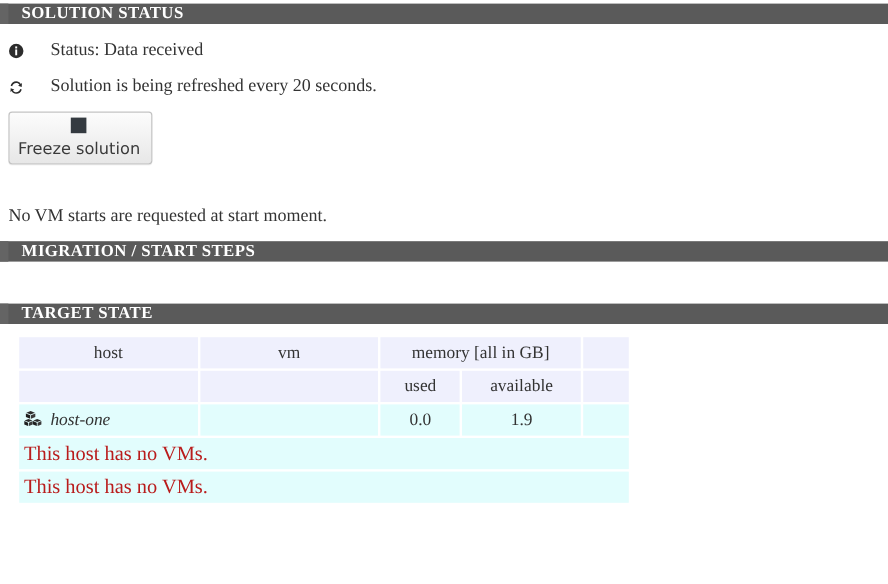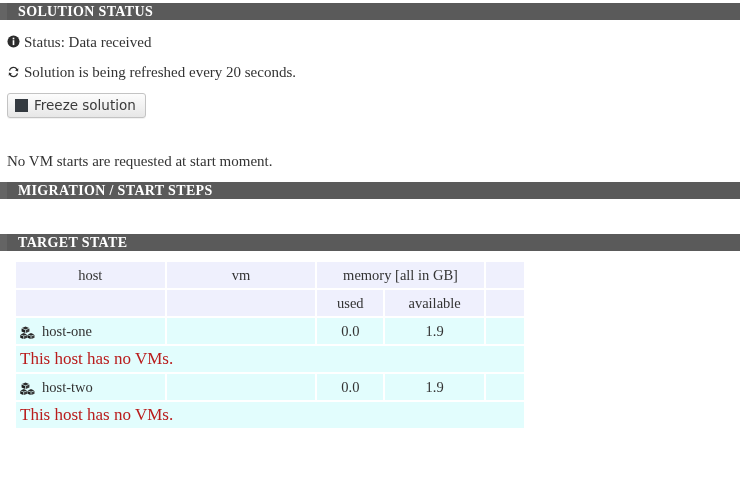--- a/index.html
+++ b/index.html
@@ -39,22 +39,23 @@
     font-family: "Liberation Serif", "DejaVu Serif", serif;
     font-weight: bold;
     font-size: 14px;
     letter-spacing: 0.35px;
     text-transform: uppercase;
     white-space: nowrap;
   }
 
   .status-line {
     display: flex;
+    align-items: center;
     padding-left: 7px;
-    gap: 4px;
+    gap: 22px;
   }
   .status-line .ico {
     display: inline-flex;
     align-items: center;
     justify-content: center;
     width: 13px;
     height: 15px;
     flex: 0 0 13px;
   }
   .status-line .ico svg { display: block; }
@@ -81,20 +82,21 @@
     background: linear-gradient(to bottom, #fcfcfc 0%, #f3f3f3 45%, #e7e7e7 100%);
     border: 1px solid #c3c3c3;
     border-radius: 3px;
     box-shadow: 0 1px 0 rgba(0,0,0,0.05);
     font-family: "DejaVu Sans", "Liberation Sans", sans-serif;
     font-size: 13.5px;
     color: #3a3a3a;
     cursor: pointer;
     line-height: 15px;
     white-space: nowrap;
+    flex-direction: column;
   }
   .btn .stop-square {
     display: block;
     width: 13px;
     height: 13px;
     background: #343a40;
     flex: 0 0 13px;
   }
 
   
@@ -125,22 +127,23 @@
   table.target tbody td {
     background: #e2fdfd;
     height: 20px;
   }
   td.host-cell {
     text-align: left;
     padding-left: 12px;
   }
   td.host-cell .host-inner {
     display: flex;
-    align-items: flex-end;
+    align-items: flex-start;
     gap: 7px;
+    font-style: italic;
   }
   td.host-cell .cubes-ico {
     display: inline-flex;
     width: 15px;
     height: 14px;
     flex: 0 0 15px;
   }
   td.host-cell .cubes-ico svg { display: block; }
   td.num { text-align: center; }
   td.blank-cell { background: #e2fdfd; }
@@ -274,44 +277,20 @@
           </td>
           <td></td>
           <td class="num">0.0</td>
           <td class="num">1.9</td>
           <td class="blank-cell"></td>
         </tr>
         <tr class="novm-row">
           <td colspan="5">This host has no VMs.</td>
         </tr>
 
-        <tr>
-          <td class="host-cell">
-            <span class="host-inner">
-              <span class="cubes-ico">
-                <svg width="15" height="14" viewBox="0 0 18 16">
-                  <path fill="#2c2c2c" d="M6.6 0.2 L10.9 2.0 L6.6 3.8 L2.3 2.0 Z"></path>
-                  <path fill="#1f1f1f" d="M1.9 2.7 L6.2 4.5 L6.2 8.0 L1.9 6.2 Z"></path>
-                  <path fill="#3a3a3a" d="M7.0 4.5 L11.3 2.7 L11.3 6.2 L7.0 8.0 Z"></path>
-                  <path fill="#2c2c2c" d="M4.5 8.1 L8.4 9.7 L4.5 11.3 L0.6 9.7 Z"></path>
-                  <path fill="#1f1f1f" d="M0.3 10.3 L4.1 11.9 L4.1 15.2 L0.3 13.6 Z"></path>
-                  <path fill="#3a3a3a" d="M4.9 11.9 L8.7 10.3 L8.7 13.6 L4.9 15.2 Z"></path>
-                  <path fill="#2c2c2c" d="M13.2 8.1 L17.1 9.7 L13.2 11.3 L9.3 9.7 Z"></path>
-                  <path fill="#1f1f1f" d="M9.0 10.3 L12.8 11.9 L12.8 15.2 L9.0 13.6 Z"></path>
-                  <path fill="#3a3a3a" d="M13.6 11.9 L17.4 10.3 L17.4 13.6 L13.6 15.2 Z"></path>
-                </svg>
-              </span>
-              <span>host-two</span>
-            </span>
-          </td>
-          <td></td>
-          <td class="num">0.0</td>
-          <td class="num">1.9</td>
-          <td class="blank-cell"></td>
-        </tr>
         <tr class="novm-row">
           <td colspan="5">This host has no VMs.</td>
         </tr>
 
       </tbody>
     </table>
   </div>
 
 </div>
 

